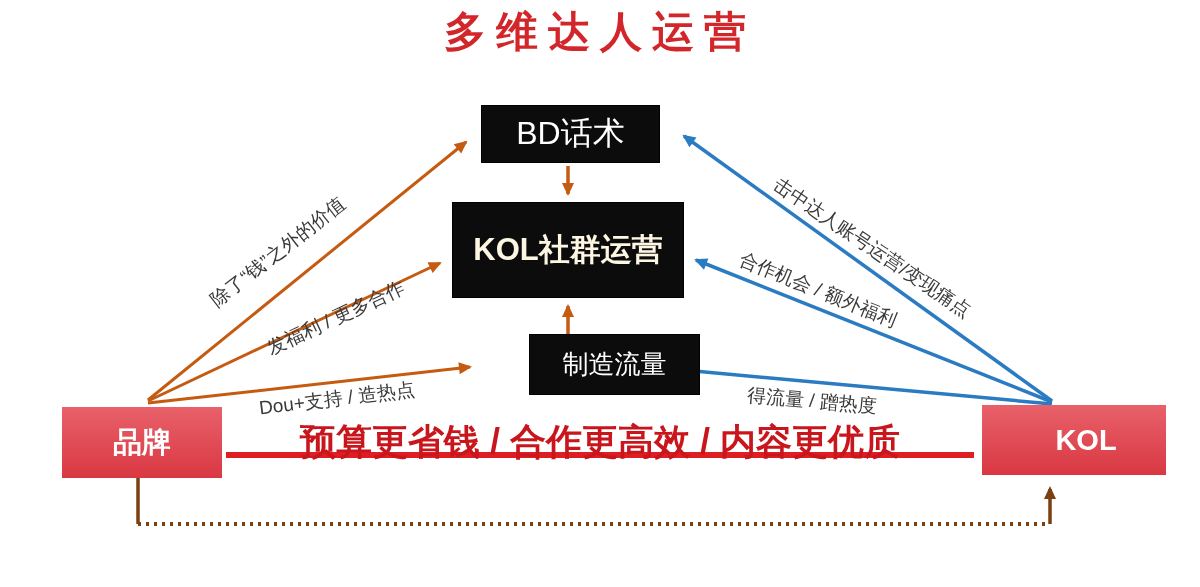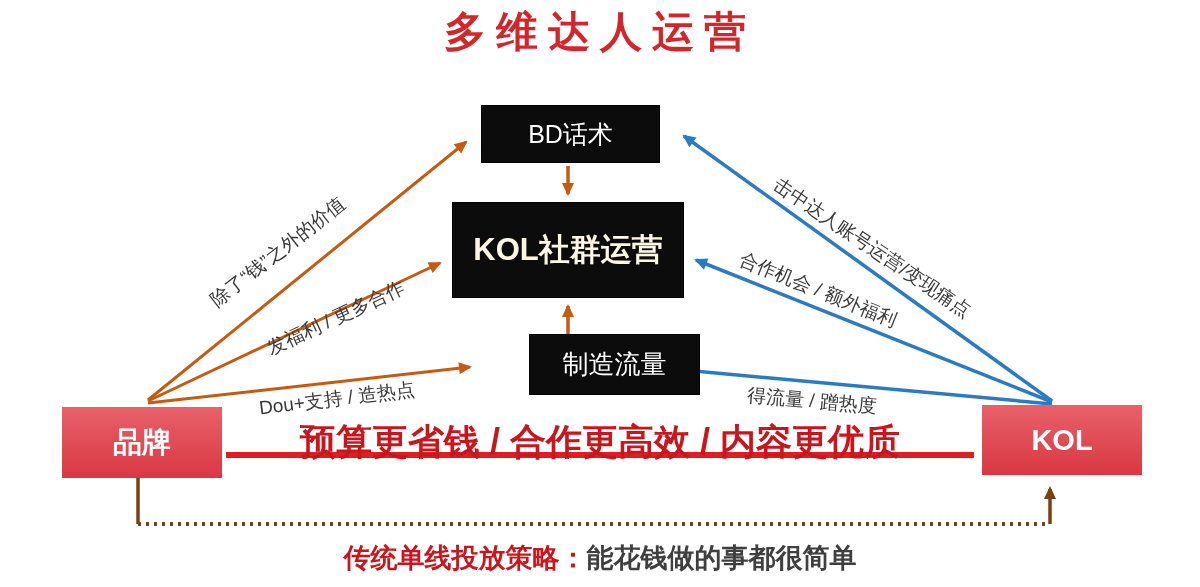--- a/index.html
+++ b/index.html
@@ -10,30 +10,30 @@
   .stage svg{position:absolute;left:0;top:0;width:1200px;height:587px;}
   .title{
     position:absolute;left:0;top:4px;width:100%;text-align:center;
     font-size:42px;font-weight:bold;color:#D2262B;letter-spacing:10px;
   }
   .blackbox{
     position:absolute;background:#0c0c0c;color:#ffffff;
     display:flex;align-items:center;justify-content:center;
     font-weight:bold;box-sizing:border-box;border:1px solid #000;
   }
-  .bd{left:481px;top:105px;width:179px;height:58px;font-size:25px;font-weight:normal;}
+  .bd{left:481px;top:105px;width:179px;height:58px;font-size:32px;font-weight:normal;}
   .kolops{left:452px;top:202px;width:232px;height:96px;font-size:31px;color:#fdf6e3;}
   .traffic{left:482px;top:334px;width:171px;height:61px;font-size:26px;font-weight:normal;margin-left:47px;}
   .redbox{
     position:absolute;color:#ffffff;font-weight:bold;font-size:29px;
     display:flex;align-items:center;justify-content:center;
     background:linear-gradient(180deg,#E8616A 0%,#D93842 100%);
   }
   .brand{left:62px;top:407px;width:160px;height:71px;}
-  .kol{left:982px;top:405px;width:160px;height:70px;}
+  .kol{left:982px;top:405px;width:160px;height:70px;padding-left:24px;}
   .edge-label{
     position:absolute;font-size:19px;color:#3A3A3A;white-space:nowrap;
     transform-origin:center center;
   }
   .banner{
     position:absolute;left:240px;top:418px;width:720px;text-align:center;
     font-size:36px;font-weight:bold;color:#C9161D;white-space:nowrap;
   }
   .bottom-note{
     position:absolute;left:0;top:540px;width:100%;text-align:center;
@@ -100,17 +100,14 @@
   <div class="edge-label" style="left:278px;top:252px;transform:translate(-50%,-50%) rotate(-38deg);">除了“钱”之外的价值</div>
   <div class="edge-label" style="left:336px;top:318px;transform:translate(-50%,-50%) rotate(-25deg);">发福利 / 更多合作</div>
   <div class="edge-label" style="left:337px;top:399px;transform:translate(-50%,-50%) rotate(-7deg);">Dou+支持 / 造热点</div>
 
   <div class="edge-label" style="left:872px;top:248px;transform:translate(-50%,-50%) rotate(34deg);">击中达人账号运营/变现痛点</div>
   <div class="edge-label" style="left:818px;top:290px;transform:translate(-50%,-50%) rotate(22deg);">合作机会 / 额外福利</div>
   <div class="edge-label" style="left:812px;top:401px;transform:translate(-50%,-50%) rotate(5deg);">得流量 / 蹭热度</div>
 
   <div class="banner">预算更省钱 / 合作更高效 / 内容更优质</div>
 
-  <div class="bottom-note">
-    <span class="lbl">传统单线投放策略：</span><span class="txt">能花钱做的事都很简单</span>
-  </div>
 
 </div>
 
 </body></html>

